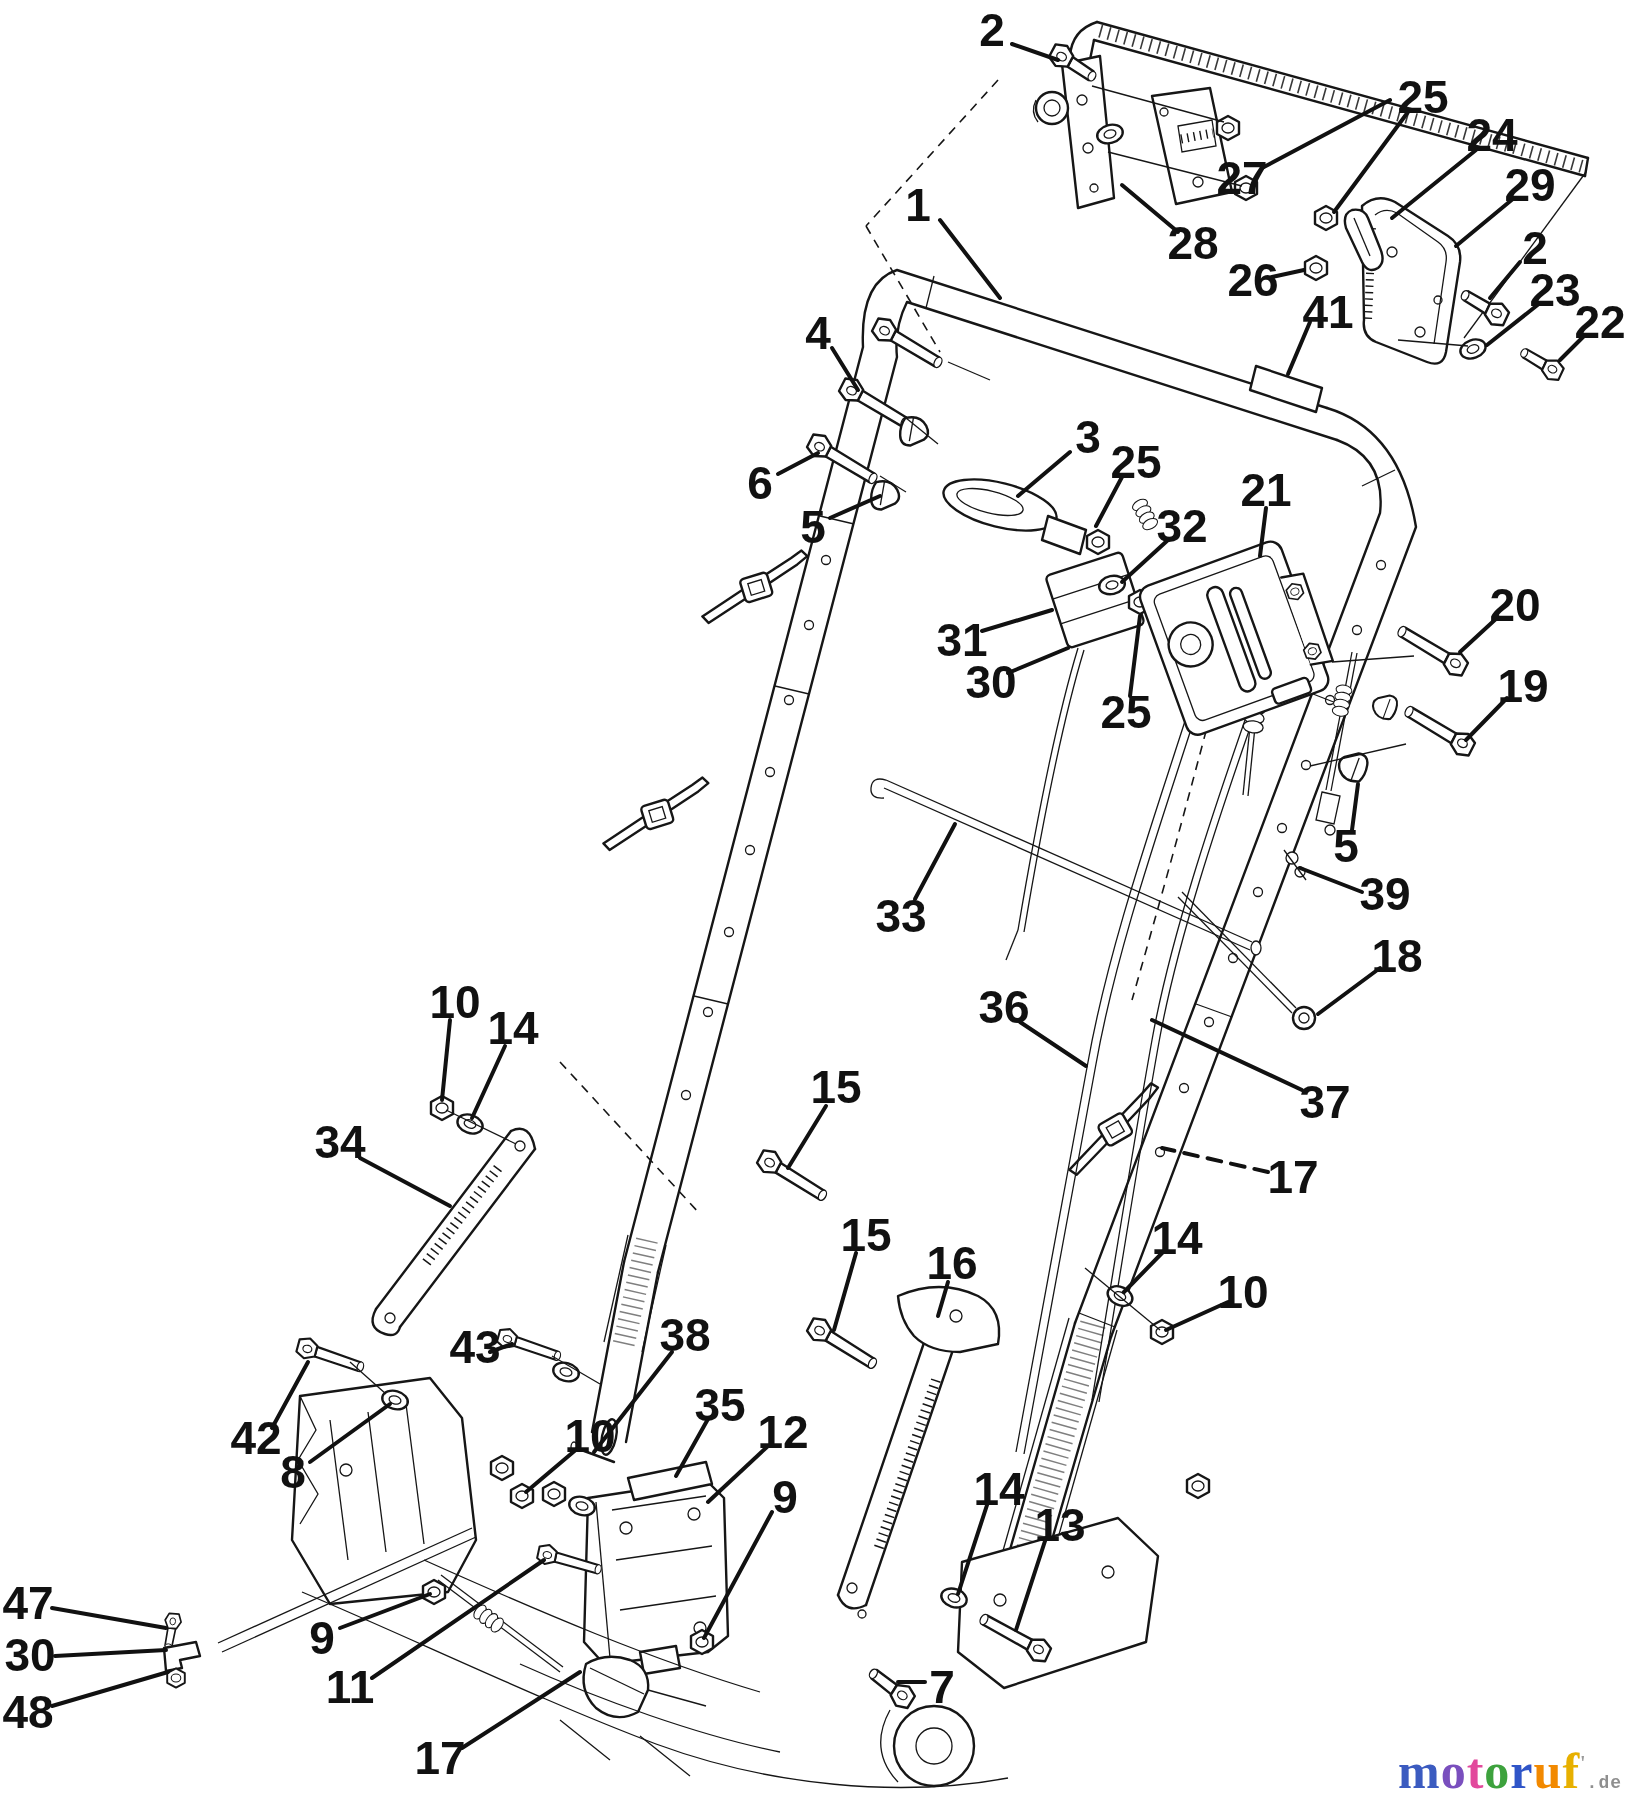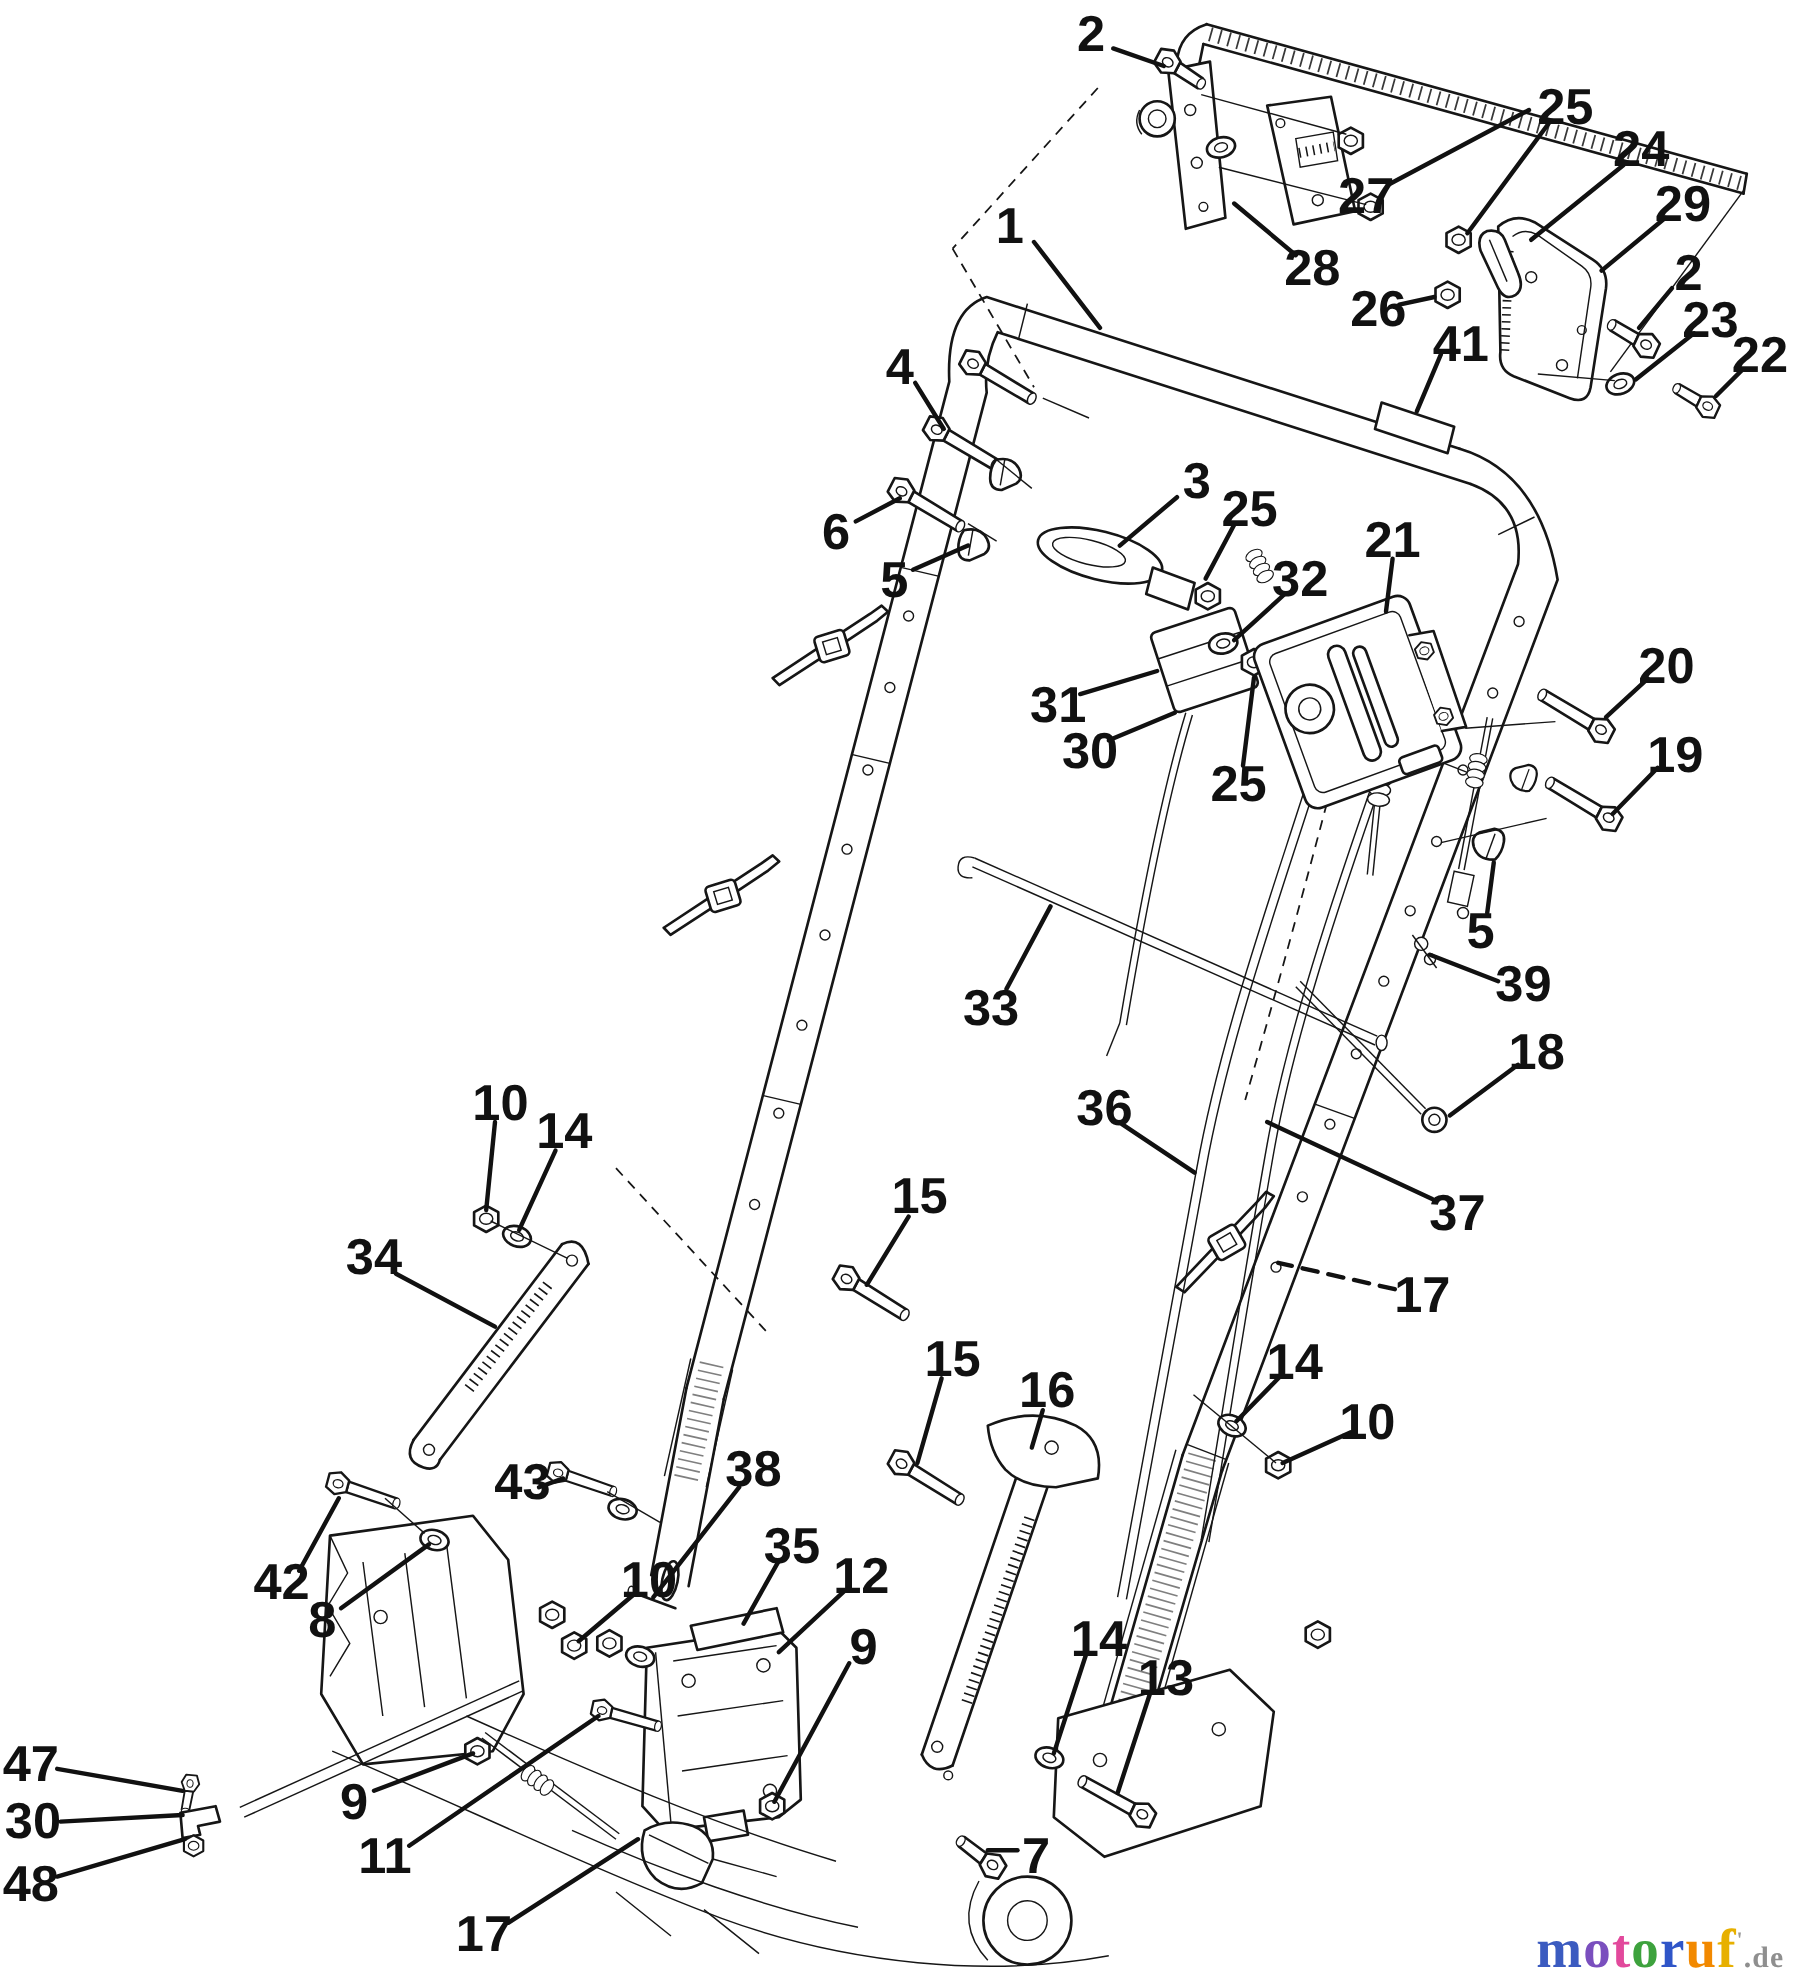--- a/index.html
+++ b/index.html
@@ -9,21 +9,21 @@
   #art-svg .ln{stroke:#161616;fill:none;stroke-width:2.4;stroke-linecap:round;stroke-linejoin:round;}
   #art-svg .thin{stroke:#161616;fill:none;stroke-width:1.3;}
   #art-svg .dash{stroke:#161616;fill:none;stroke-width:1.6;stroke-dasharray:9 7;}
   #art-svg .hatch{stroke:#161616;fill:none;stroke-linecap:butt;}
   #art-svg .wfill{fill:#ffffff;}
   #art-svg text.callout{font-family:"Liberation Sans",sans-serif;font-weight:700;font-size:46px;fill:#111;}
   #art-svg .leader{stroke:#111;stroke-width:4;fill:none;stroke-linecap:round;}
   #art-svg .leader.dashed{stroke-dasharray:14 10;}
   #watermark{position:absolute;right:8px;bottom:4px;font-family:"Liberation Serif",serif;
              font-weight:700;font-size:50px;letter-spacing:1px;line-height:1;}
-  #watermark .suffix{font-size:27px;font-weight:700;}
+  #watermark .suffix{font-size:18px;font-weight:700;font-family:Liberation Mono, monospace;}
   #watermark .tick{font-size:20px;vertical-align:super;}
 </style>
 </head>
 <body>
 
 <div id="page">
 
 <svg id="art-svg" width="1630" height="1800" viewBox="0 0 1630 1800">
 
   <defs>

